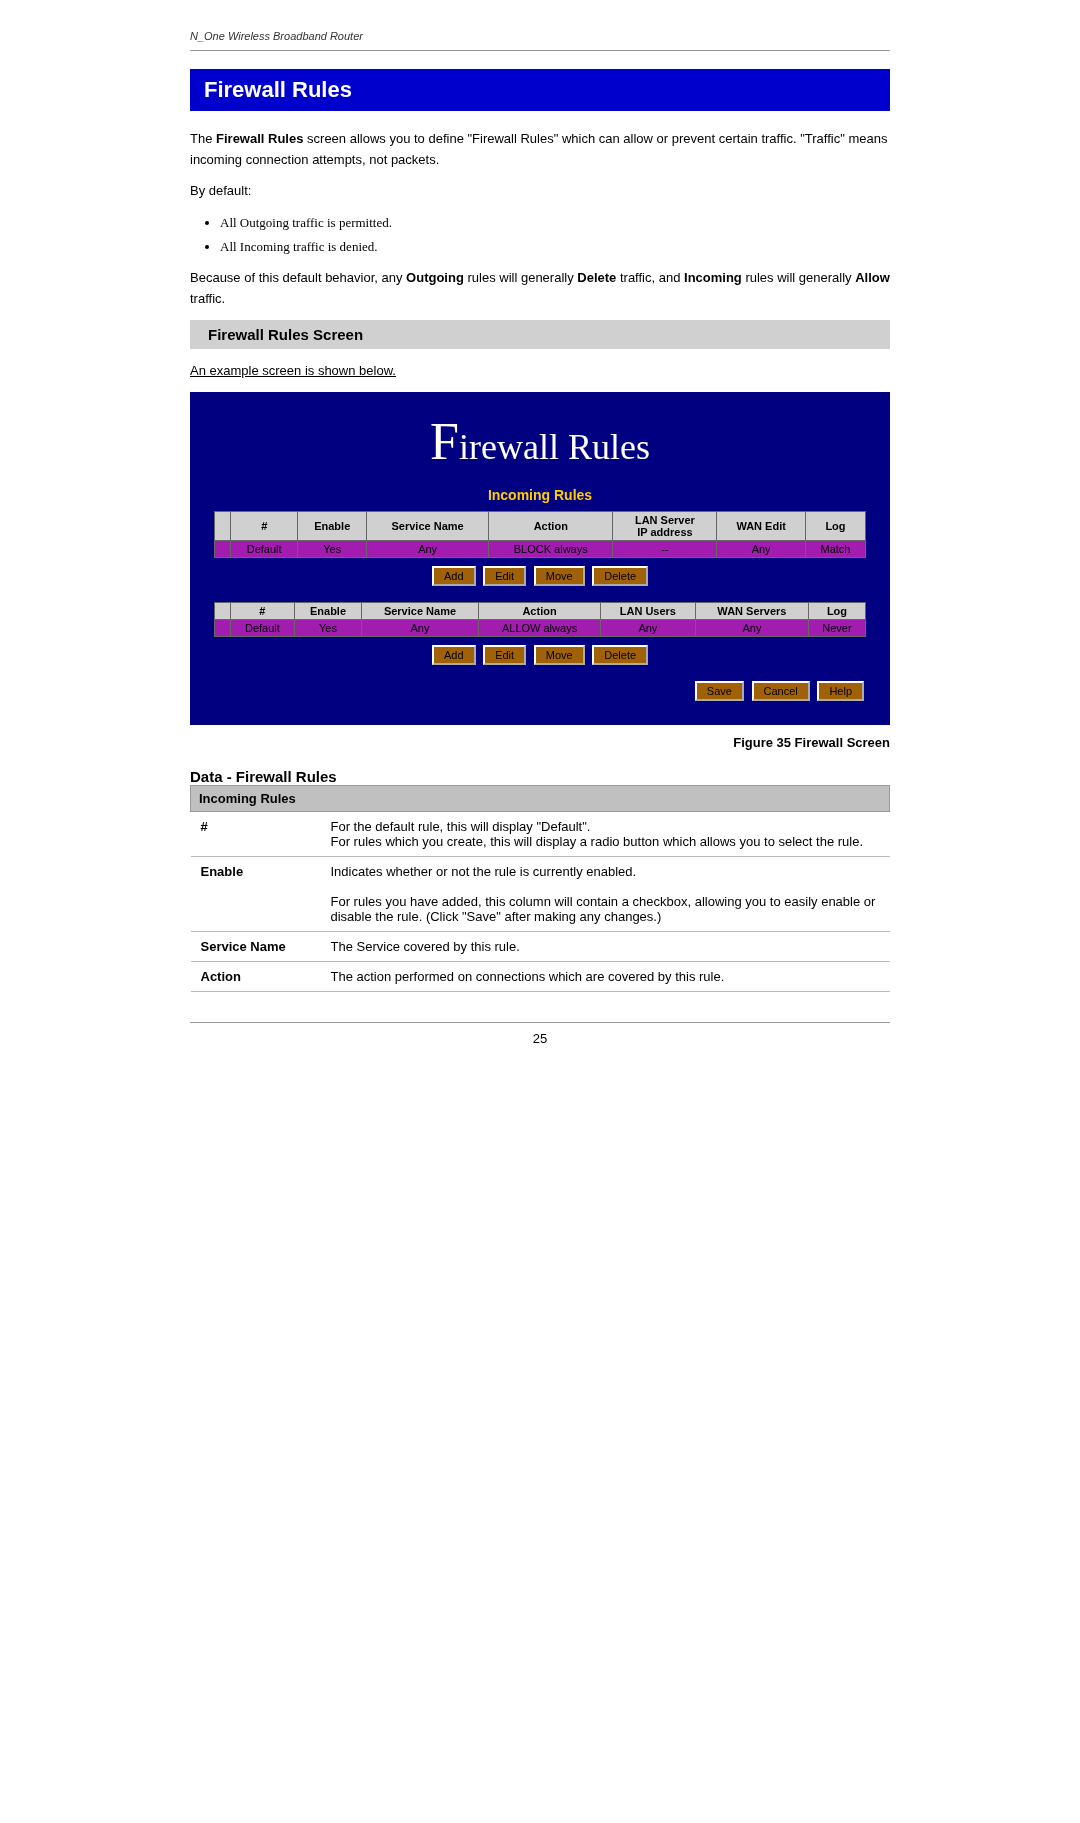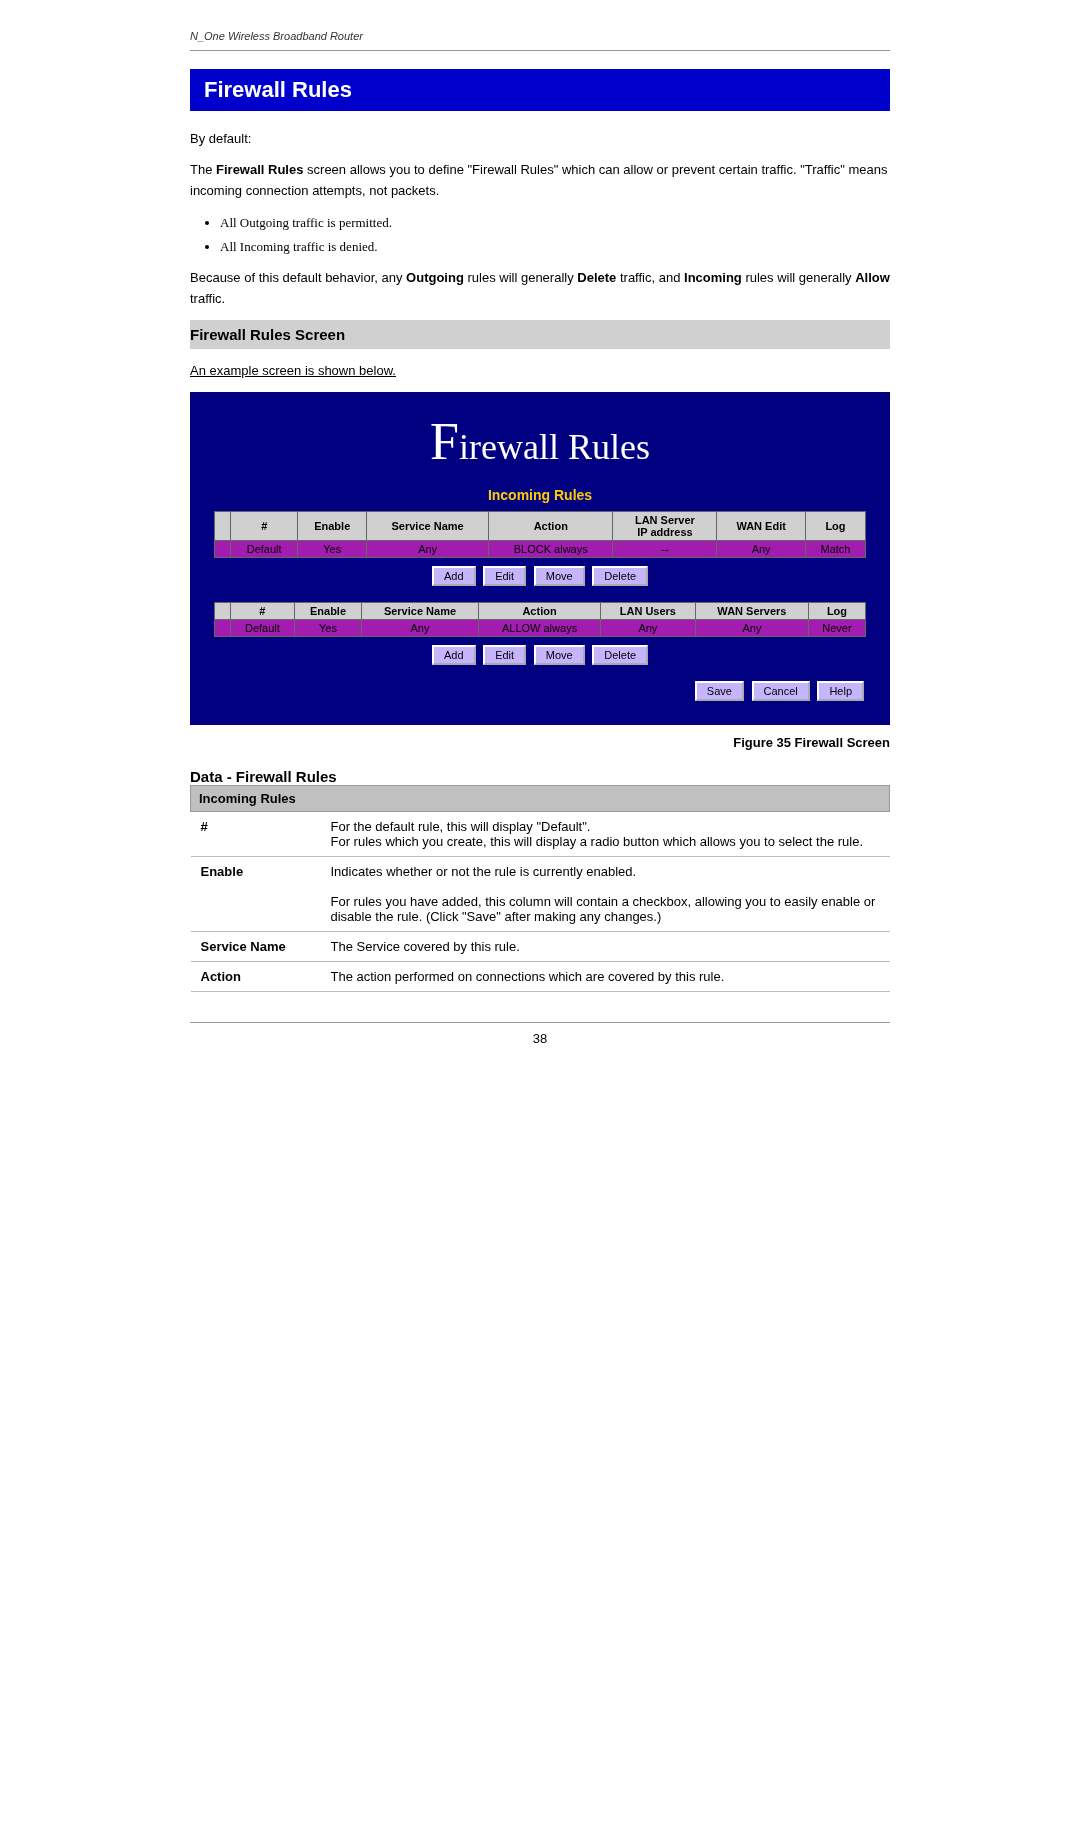--- a/index.html
+++ b/index.html
@@ -47,21 +47,21 @@
     .bullet-list {
       list-style: disc;
       margin-left: 30px;
       margin-bottom: 10px;
       font-size: 13px;
       line-height: 1.8;
       font-family: Liberation Serif, serif;
     }
     .section-header {
       background: #d0d0d0;
-      padding: 6px 0;
+      padding: 6px 18px;
       font-size: 15px;
       font-weight: bold;
       margin-bottom: 14px;
       margin-top: 10px;
     }
     .example-text {
       font-size: 13px;
       margin-bottom: 14px;
       text-decoration: underline;
     }
@@ -109,21 +109,21 @@
       font-weight: bold;
     }
     .fw-table td {
       background: #a21caf;
     }
     .fw-buttons {
       text-align: center;
       margin-bottom: 16px;
     }
     .fw-btn {
-      background: #c4b5fd;
+      background: #a16207;
       border: 2px outset #fff;
       padding: 2px 10px;
       font-size: 11px;
       cursor: pointer;
       margin: 0 2px;
     }
     .fw-save-row {
       text-align: right;
     }
     .figure-caption {
@@ -175,25 +175,25 @@
 
 <div class="page-wrapper">
 
   <div class="top-label">N_One Wireless Broadband Router</div>
   <hr class="top-divider">
 
   <div class="page-title-bar">
     <h1>Firewall Rules</h1>
   </div>
 
-  <p class="intro-text">By default:</p>
-
   <p class="intro-text">
     The <strong>Firewall Rules</strong> screen allows you to define "Firewall Rules" which can allow or prevent certain traffic. "Traffic" means incoming connection attempts, not packets.
   </p>
+
+  <p class="intro-text">By default:</p>
   <ul class="bullet-list">
     <li>All Outgoing traffic is permitted.</li>
     <li>All Incoming traffic is denied.</li>
   </ul>
 
   <p class="intro-text">
     Because of this default behavior, any <strong>Outgoing</strong> rules will generally <strong>Delete</strong> traffic, and <strong>Incoming</strong> rules will generally <strong>Allow</strong> traffic.
   </p>
 
   <div class="section-header">
@@ -307,14 +307,14 @@
         <td>The Service covered by this rule.</td>
       </tr>
       <tr>
         <td>Action</td>
         <td>The action performed on connections which are covered by this rule.</td>
       </tr>
     </tbody>
   </table>
 
   <hr class="bottom-divider">
-  <p class="page-number">38</p>
+  <p class="page-number">25</p>
 </div>
 
 </body></html>

